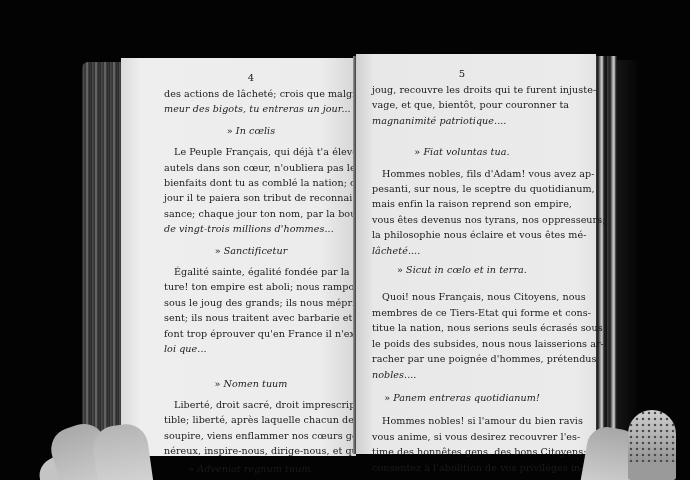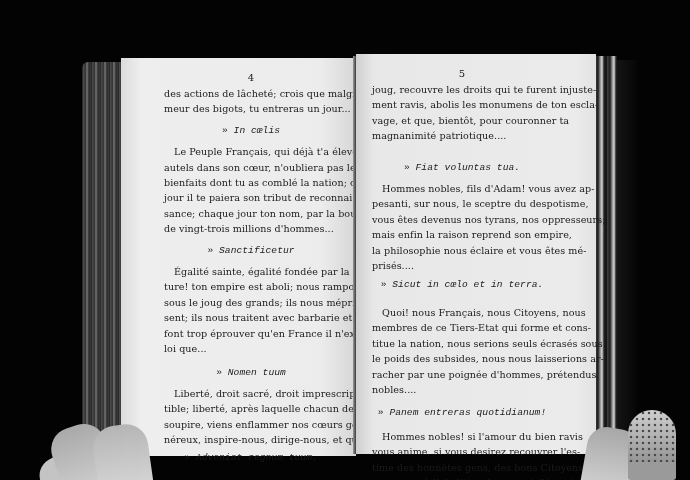--- a/index.html
+++ b/index.html
@@ -46,23 +46,23 @@
 
     .text-block {
       position: absolute; font-size: 9.6px; line-height: 15.4px;
       letter-spacing: 0.05px; text-align: justify;
     }
     .left-text { left: 43px; top: 26px; width: 174px; }
     .right-text { left: 16px; top: 26px; width: 180px; }
 
     .page-num { text-align: center; font-size: 10px; line-height: 12px; margin-bottom: 2px; margin-top: -12px; }
     .line { display: block; white-space: nowrap; text-align-last: justify; }
-    .line.last { text-align-last: left; }
+    .line.last { text-align-last: left; font-style: italic; }
     .line.indent { padding-left: 10px; }
-    .heading { display: block; text-align: center; font-style: italic; margin: 6px 0 6px; font-family: Liberation Mono, monospace; }
+    .heading { display: block; text-align: center; font-style: italic; margin: 6px 0 6px; }
     .heading .quote { font-style: normal; }
     .spacer { display: block; height: 6px; }
 
     
     .glove { position: absolute; background: #bdbdbd; }
     .glove-l1 { left: 55px; top: 425px; width: 55px; height: 70px; border-radius: 22px 22px 4px 4px; transform: rotate(-18deg); background: linear-gradient(180deg,#a9a9a9,#d0d0d0); }
     .glove-l2 { left: 95px; top: 425px; width: 55px; height: 70px; border-radius: 22px 22px 6px 6px; transform: rotate(-8deg); background: linear-gradient(180deg,#b5b5b5,#d8d8d8); }
     .glove-l3 { left: 40px; top: 455px; width: 45px; height: 40px; border-radius: 18px; background: #c4c4c4; transform: rotate(-28deg); }
     .glove-r1 { left: 585px; top: 428px; width: 52px; height: 60px; border-radius: 20px 20px 4px 4px; background: linear-gradient(180deg,#a7a7a7,#cfcfcf); transform: rotate(10deg); }
     .thimble {
@@ -95,49 +95,48 @@
       <span class="line last">de vingt-trois millions d'hommes...</span>
 
       <span class="heading"><span class="quote">»</span> <span>Sanctificetur</span></span>
       <span class="line indent">Égalité sainte, égalité fondée par la na-</span>
       <span class="line">ture! ton empire est aboli; nous rampons</span>
       <span class="line">sous le joug des grands; ils nous mépri-</span>
       <span class="line">sent; ils nous traitent avec barbarie et nous</span>
       <span class="line">font trop éprouver qu'en France il n'existe de</span>
       <span class="line last">loi que...</span>
 
-      <span class="heading" style="margin-top:8px;"><span class="quote">»</span> <span>Nomen tuum</span></span>
+      <span class="heading" style="margin-top:19px;"><span class="quote">»</span> <span>Nomen tuum</span></span>
       <span class="line indent">Liberté, droit sacré, droit imprescrip-</span>
       <span class="line">tible; liberté, après laquelle chacun de nous</span>
       <span class="line">soupire, viens enflammer nos cœurs gé-</span>
       <span class="line">néreux, inspire-nous, dirige-nous, et qu'en-</span>
 
       <span class="heading" style="margin-top:2px;"><span class="quote">»</span> <span>Adveniat regnum tuum.</span></span>
 
     </div>
   </div>
 
   <div class="gutter"></div>
 
   <div class="page page-right">
     <div class="text-block right-text">
       <div class="page-num">5</div>
       <span class="line">joug, recouvre les droits qui te furent injuste-</span>
-      <span class="line">ment ravis, abolis les monumens de ton escla-</span>
       <span class="line">vage, et que, bientôt, pour couronner ta</span>
       <span class="line last">magnanimité patriotique....</span>
 
       <span class="spacer"></span>
       <span class="heading" style="margin-top:10px;"><span class="quote">»</span> <span>Fiat voluntas tua.</span></span>
       <span class="line indent">Hommes nobles, fils d'Adam! vous avez ap-</span>
-      <span class="line">pesanti, sur nous, le sceptre du despotisme,</span>
+      <span class="line">pesanti, sur nous, le sceptre du quotidianum,</span>
+      <span class="line">mais enfin la raison reprend son empire,</span>
       <span class="line">vous êtes devenus nos tyrans, nos oppresseurs;</span>
-      <span class="line">mais enfin la raison reprend son empire,</span>
       <span class="line">la philosophie nous éclaire et vous êtes mé-</span>
-      <span class="line last">prisés....</span>
+      <span class="line last">lâcheté....</span>
 
       <span class="heading" style="margin-top:4px;"><span class="quote">»</span> <span>Sicut in cœlo et in terra.</span></span>
       <span class="spacer"></span>
       <span class="line indent">Quoi! nous Français, nous Citoyens, nous</span>
       <span class="line">membres de ce Tiers-Etat qui forme et cons-</span>
       <span class="line">titue la nation, nous serions seuls écrasés sous</span>
       <span class="line">le poids des subsides, nous nous laisserions ar-</span>
       <span class="line">racher par une poignée d'hommes, prétendus</span>
       <span class="line last">nobles....</span>
 

